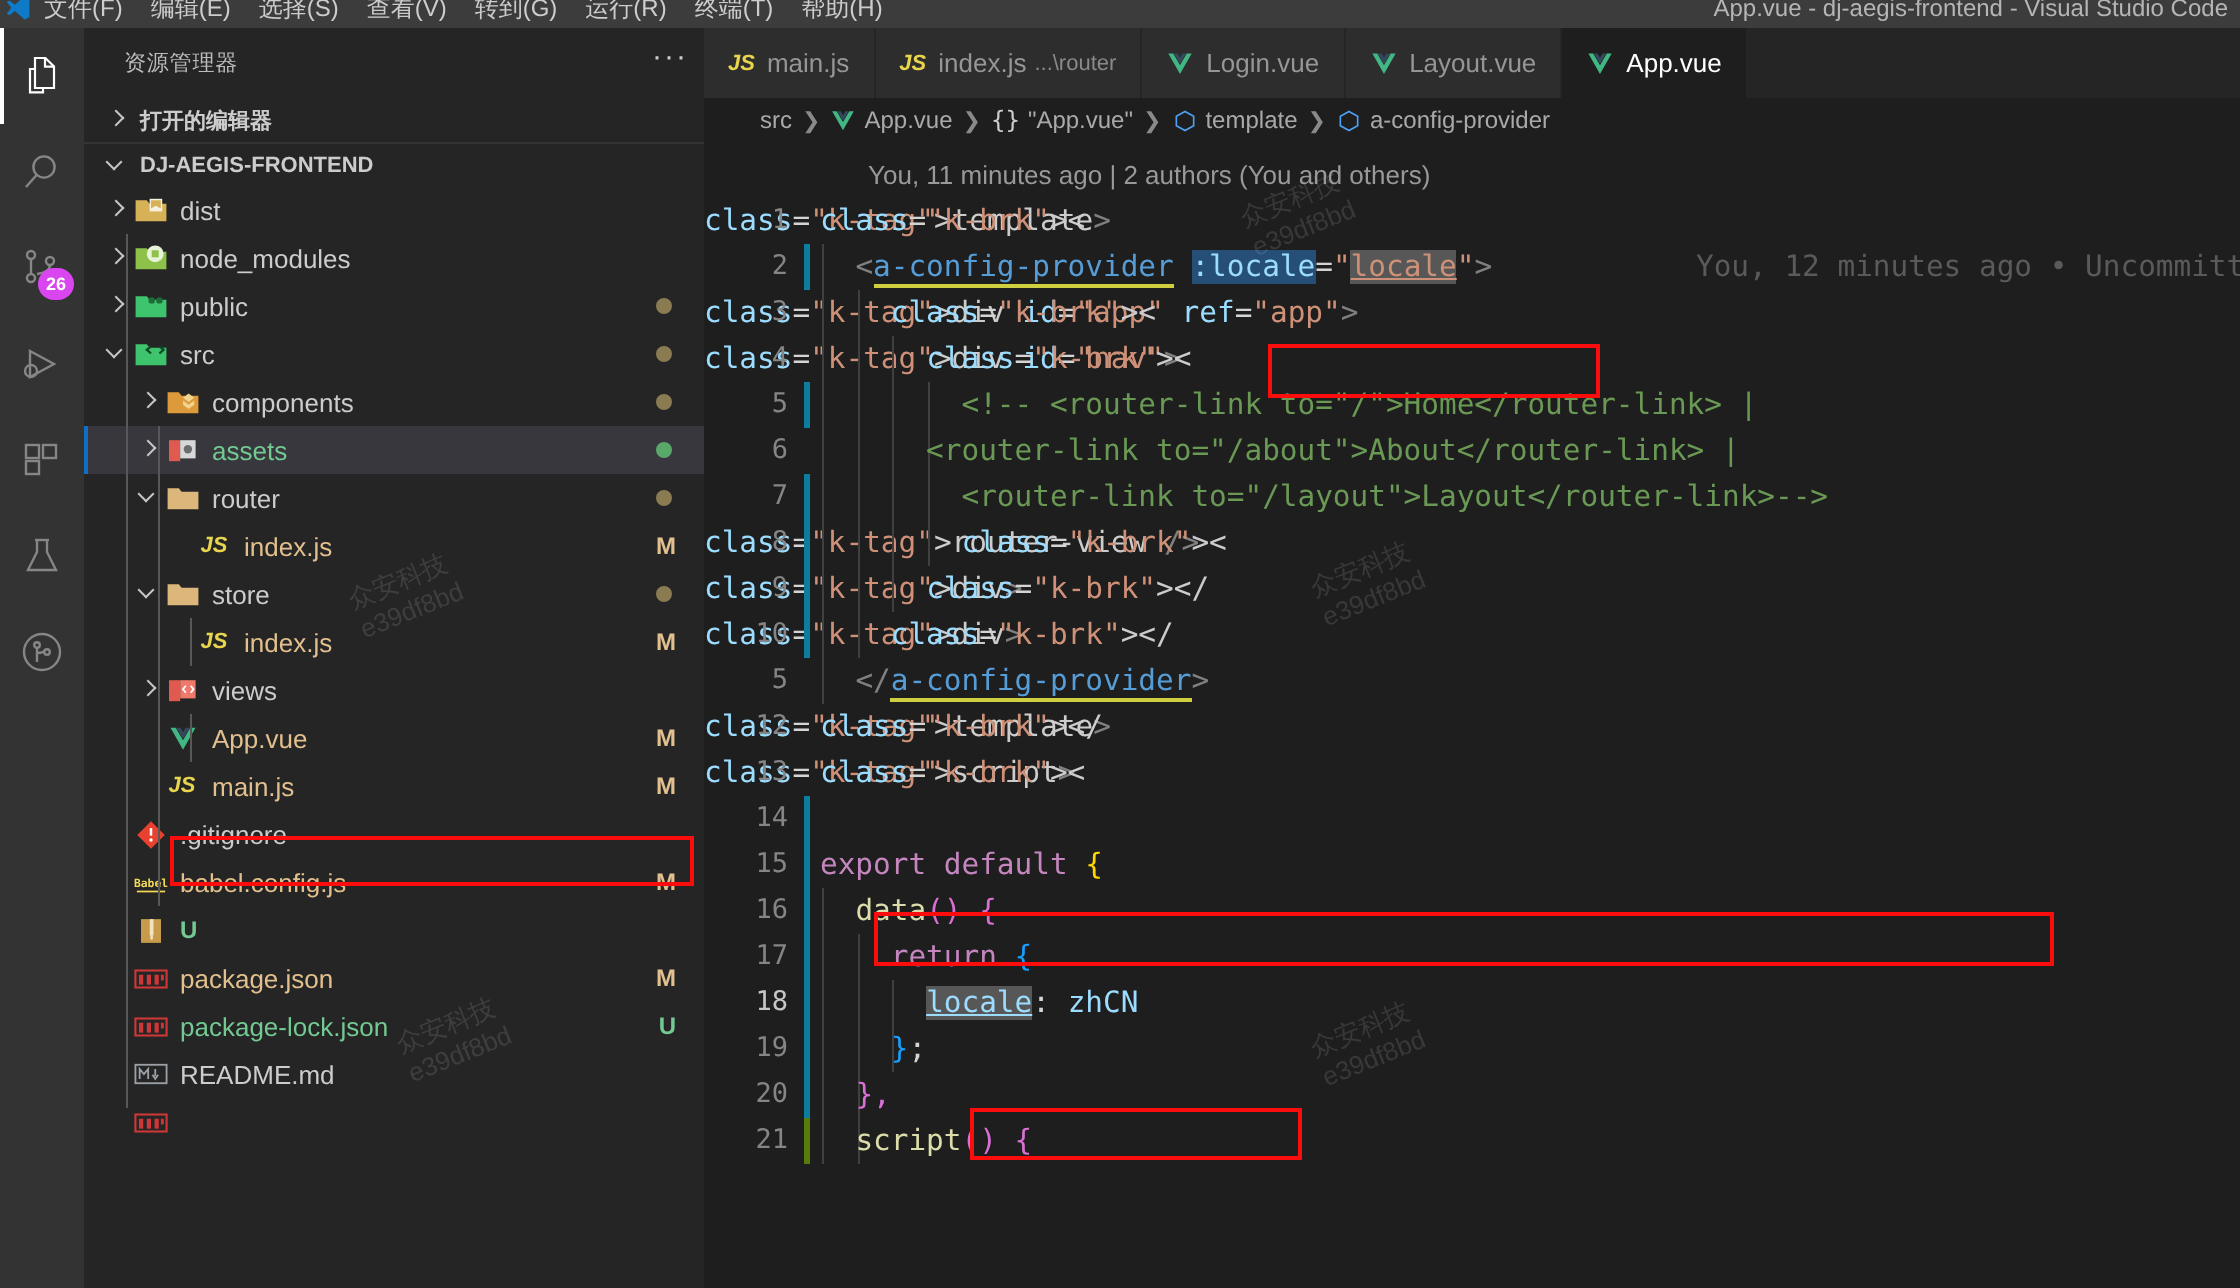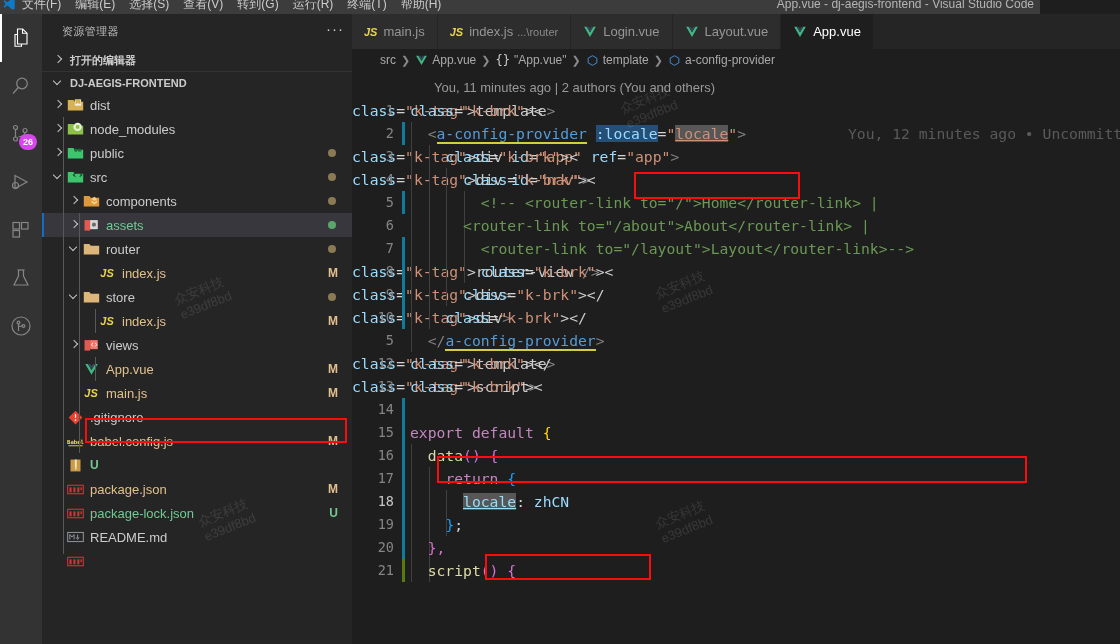--- a/index.html
+++ b/index.html
@@ -7,21 +7,21 @@
   body {
     background:#1e1e1e;
     font-family:"Liberation Sans","DejaVu Sans",sans-serif;
     color:#cccccc;
     -webkit-font-smoothing:antialiased;
   }
   .app { position:relative; width:1120px; height:644px; overflow:hidden; }
 
   
   .titlebar{
-    position:absolute; left:0; top:0; width:1040px; height:14px;
+    position:absolute; left:0; top:0; width:1120px; height:14px;
     background:#3c3c3c; overflow:hidden;
   }
   .tb-logo{
     position:absolute; left:2px; top:-3px; width:14px; height:14px;
   }
   .menu{
     position:absolute; left:22px; top:-5px;
     display:flex; gap:14px; font-size:12px; color:#cccccc; white-space:nowrap;
   }
   .menu span{ line-height:18px; }

